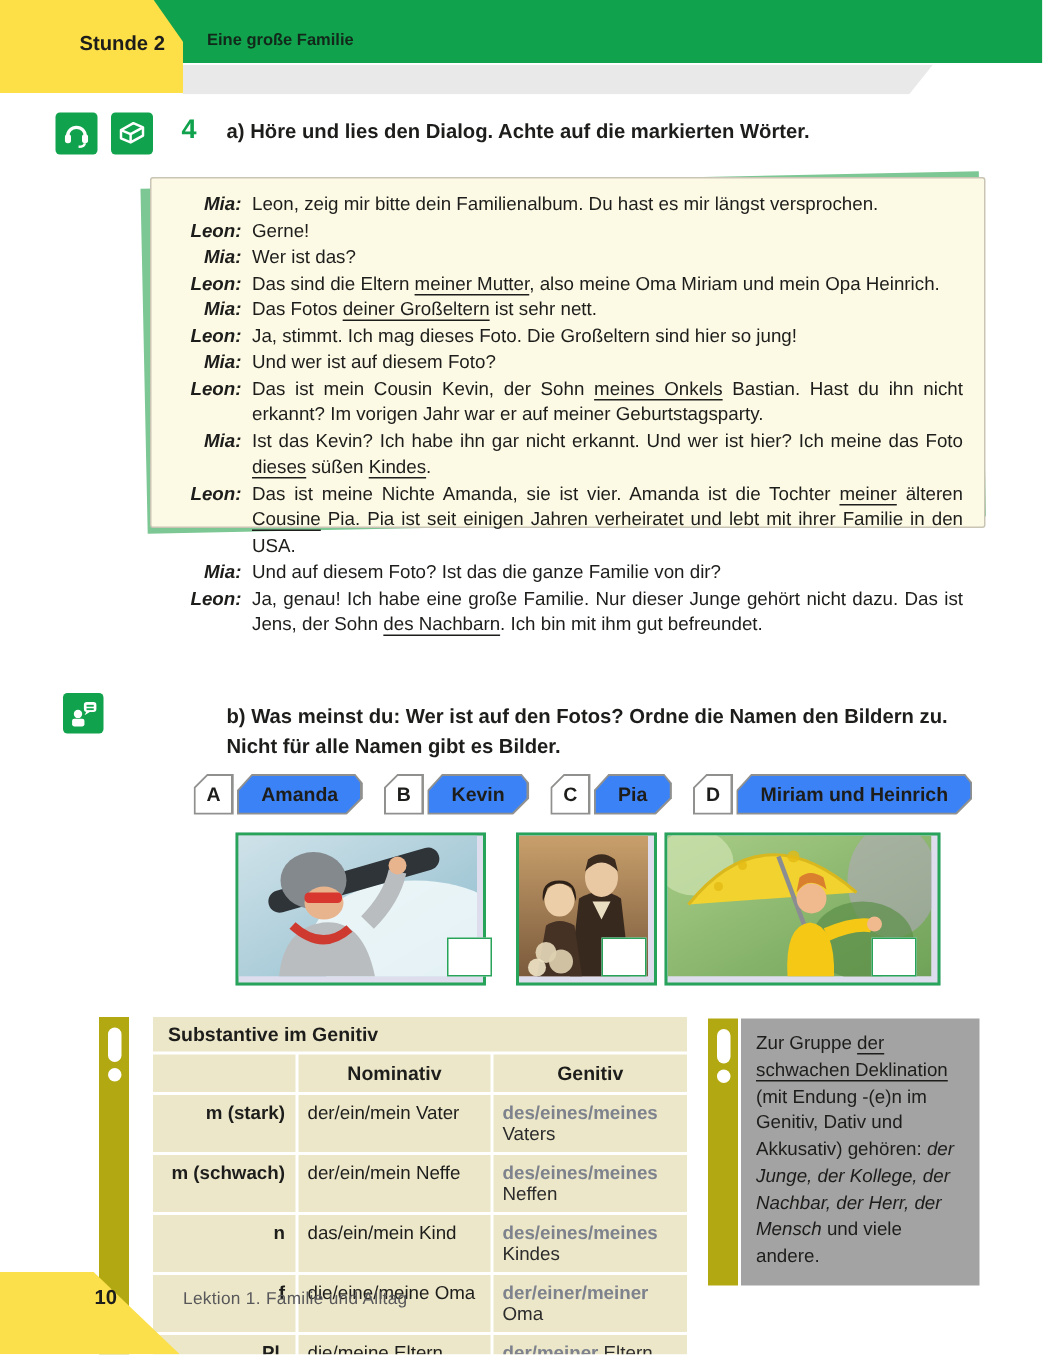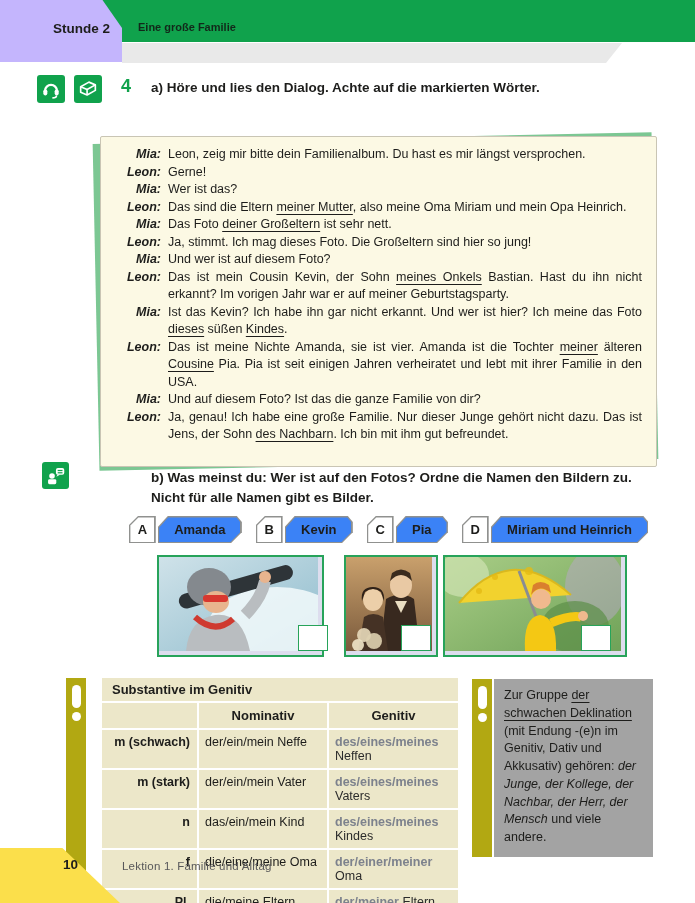--- a/index.html
+++ b/index.html
@@ -3,33 +3,33 @@
 <meta charset="utf-8">
 <style>
   html,body{margin:0;padding:0;background:#fff;}
   .page{position:relative;width:695px;height:903px;background:#ffffff;overflow:hidden;
         font-family:"Liberation Sans",sans-serif;color:#1d1d1b;}
 
   
   .green-bar{position:absolute;left:0;top:0;width:695px;height:42px;background:#10a24c;}
   .gray-strip{position:absolute;left:122px;top:43px;width:500px;height:20px;background:#e9e9e9;
               clip-path:polygon(0 0,100% 0,calc(100% - 16px) 100%,0 100%);}
-  .yellow-flag{position:absolute;left:0;top:0;width:122px;height:62px;background:#c4b5fd;
+  .yellow-flag{position:absolute;left:0;top:0;width:122px;height:62px;background:#fde047;
                clip-path:polygon(0 0,84% 0,100% 45%,100% 100%,0 100%);}
   .stunde{position:absolute;right:12px;top:21px;font-weight:700;font-size:13.5px;}
   .bar-title{position:absolute;left:138px;top:21px;font-weight:700;font-size:11px;color:#12281a;}
 
   
   .gicon{position:absolute;width:28px;height:28px;background:#10a24c;border-radius:3px;
          display:flex;align-items:center;justify-content:center;}
   .task-num{position:absolute;left:121px;top:76px;color:#10a24c;font-weight:700;font-size:18px;}
   .task-a{position:absolute;left:151px;top:80px;width:505px;font-weight:700;font-size:13.5px;}
 
   
-  .dialog-wrap{position:absolute;left:100px;top:136px;width:557px;height:331px;}
+  .dialog-wrap{position:absolute;left:100px;top:118px;width:557px;height:234px;}
   .dialog-wrap:before{content:"";position:absolute;left:-4px;top:2px;right:2px;bottom:2px;
                       background:#7cc793;transform:rotate(-1.2deg);}
   .dialog-box{position:absolute;inset:0;background:#fcf9e4;border:1px solid #c9c5b4;
               border-radius:2px;padding:9px 14px 8px 8px;box-sizing:border-box;}
   .d-line{display:flex;font-size:12.5px;line-height:1.4;}
   .d-speaker{flex:none;width:52px;text-align:right;font-weight:700;font-style:italic;
              padding-right:7px;}
   .d-text{flex:1;text-align:justify;}
   .d-text .u{text-decoration:underline;text-underline-offset:3px;text-decoration-thickness:1px;}
 
@@ -128,21 +128,21 @@
         <div class="d-line">
           <div class="d-speaker">Mia:</div>
           <div class="d-text"><span>Wer ist das?</span></div>
         </div>
         <div class="d-line">
           <div class="d-speaker">Leon:</div>
           <div class="d-text"><span>Das sind die Eltern </span><span class="u">meiner Mutter</span><span>, also meine Oma Miriam und mein Opa Heinrich.</span></div>
         </div>
         <div class="d-line">
           <div class="d-speaker">Mia:</div>
-          <div class="d-text"><span>Das Foto </span><span class="u">deiner Großeltern</span><span> ist sehr nett.</span></div>
+          <div class="d-text"><span>Das Fotos </span><span class="u">deiner Großeltern</span><span> ist sehr nett.</span></div>
         </div>
         <div class="d-line">
           <div class="d-speaker">Leon:</div>
           <div class="d-text"><span>Ja, stimmt. Ich mag dieses Foto. Die Großeltern sind hier so jung!</span></div>
         </div>
         <div class="d-line">
           <div class="d-speaker">Mia:</div>
           <div class="d-text"><span>Und wer ist auf diesem Foto?</span></div>
         </div>
         <div class="d-line">
@@ -299,28 +299,28 @@
     </div>
     <div class="gtable">
       <div class="gtitle">Substantive im Genitiv</div>
       <div class="t-row">
         <div class="t-cell"></div>
         <div class="t-cell t-head">Nominativ</div>
         <div class="t-cell t-head">Genitiv</div>
       </div>
       <div id="table-rows">
           <div class="t-row">
+            <div class="t-cell t-label">m (stark)</div>
+            <div class="t-cell">der/ein/mein Vater</div>
+            <div class="t-cell"><span class="gen-a">des/eines/meines</span><span class="gen-n"> Vaters</span></div>
+          </div>
+          <div class="t-row">
             <div class="t-cell t-label">m (schwach)</div>
             <div class="t-cell">der/ein/mein Neffe</div>
             <div class="t-cell"><span class="gen-a">des/eines/meines</span><span class="gen-n"> Neffen</span></div>
-          </div>
-          <div class="t-row">
-            <div class="t-cell t-label">m (stark)</div>
-            <div class="t-cell">der/ein/mein Vater</div>
-            <div class="t-cell"><span class="gen-a">des/eines/meines</span><span class="gen-n"> Vaters</span></div>
           </div>
           <div class="t-row">
             <div class="t-cell t-label">n</div>
             <div class="t-cell">das/ein/mein Kind</div>
             <div class="t-cell"><span class="gen-a">des/eines/meines</span><span class="gen-n"> Kindes</span></div>
           </div>
           <div class="t-row">
             <div class="t-cell t-label">f</div>
             <div class="t-cell">die/eine/meine Oma</div>
             <div class="t-cell"><span class="gen-a">der/einer/meiner</span><span class="gen-n"> Oma</span></div>

